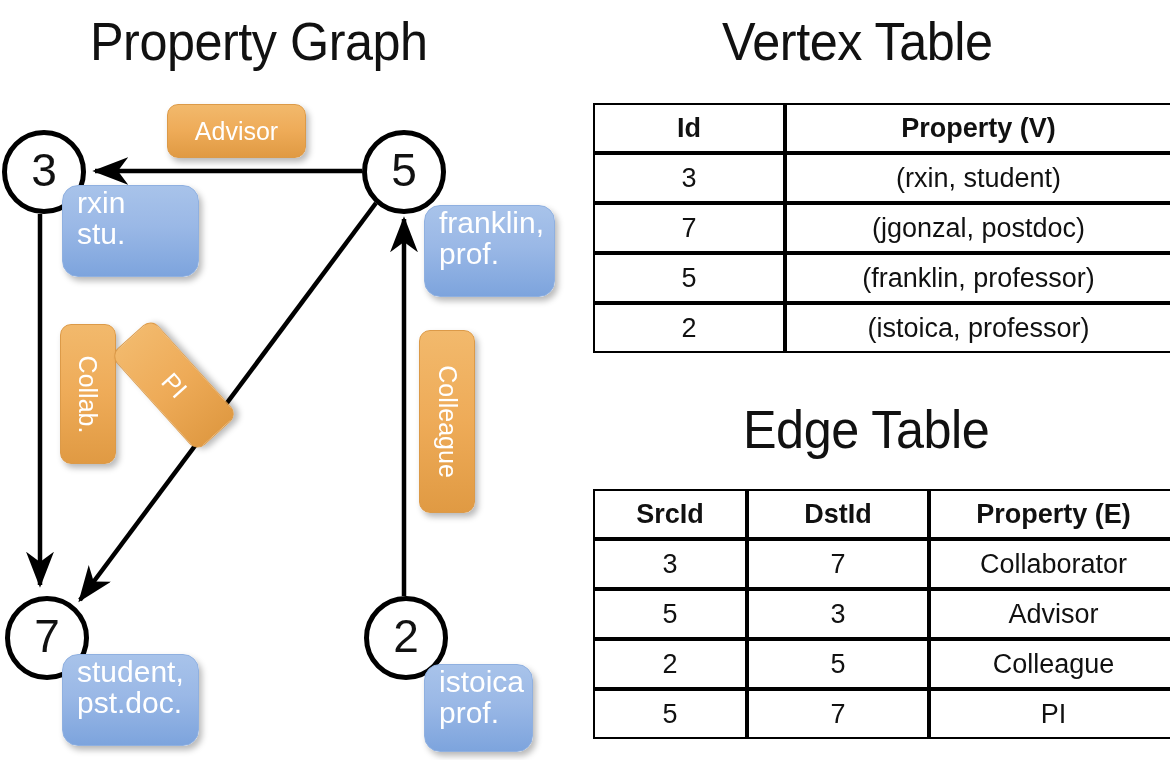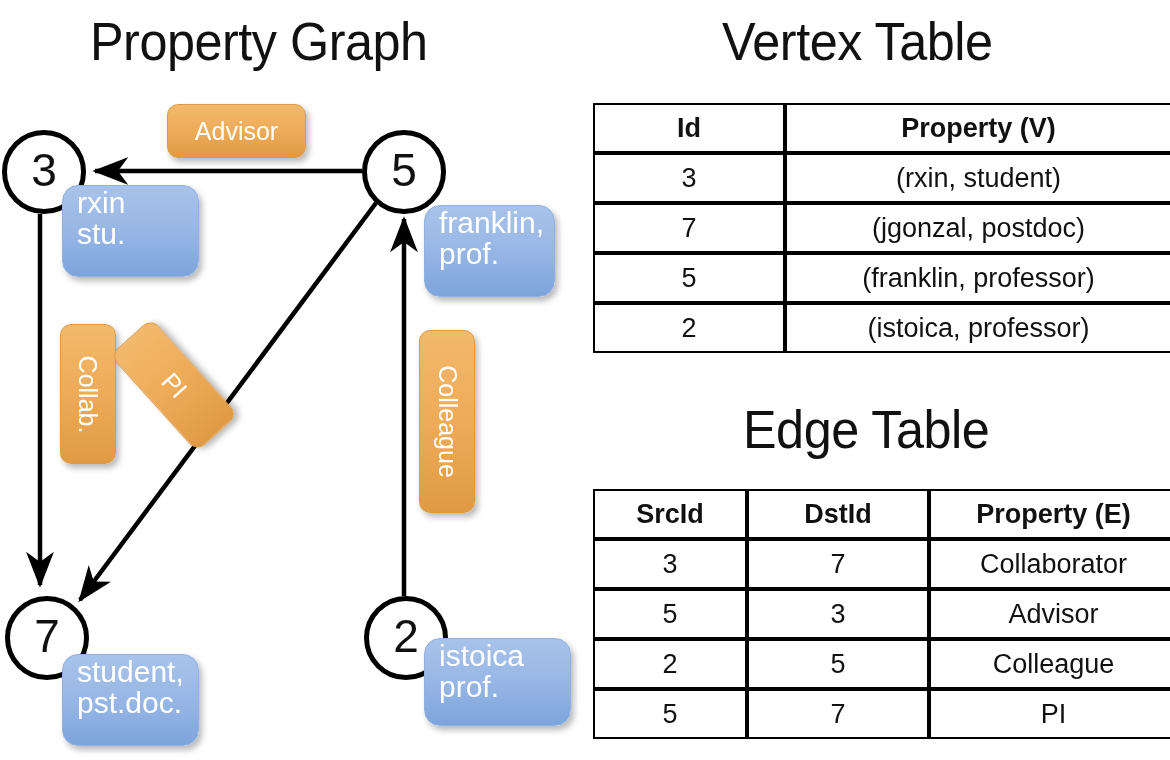--- a/index.html
+++ b/index.html
@@ -151,21 +151,21 @@
     <div>stu.</div>
   </div>
   <div class="vbox" id="vbox-5" style="left:424px;top:205px;width:131px;height:92px;">
     <div>franklin,</div>
     <div>prof.</div>
   </div>
   <div class="vbox" id="vbox-7" style="left:62px;top:654px;width:137px;height:92px;">
     <div>student,</div>
     <div>pst.doc.</div>
   </div>
-  <div class="vbox" id="vbox-2" style="left:424px;top:638px;width:147px;height:88px;">
+  <div class="vbox" id="vbox-2" style="left:424px;top:664px;width:109px;height:88px;">
     <div>istoica</div>
     <div>prof.</div>
   </div>
 
   <div class="ebox" id="edge-label-advisor">
     <span>Advisor</span>
   </div>
   <div class="ebox" id="edge-label-collab">
     <span class="rot90">Collab.</span>
   </div>

